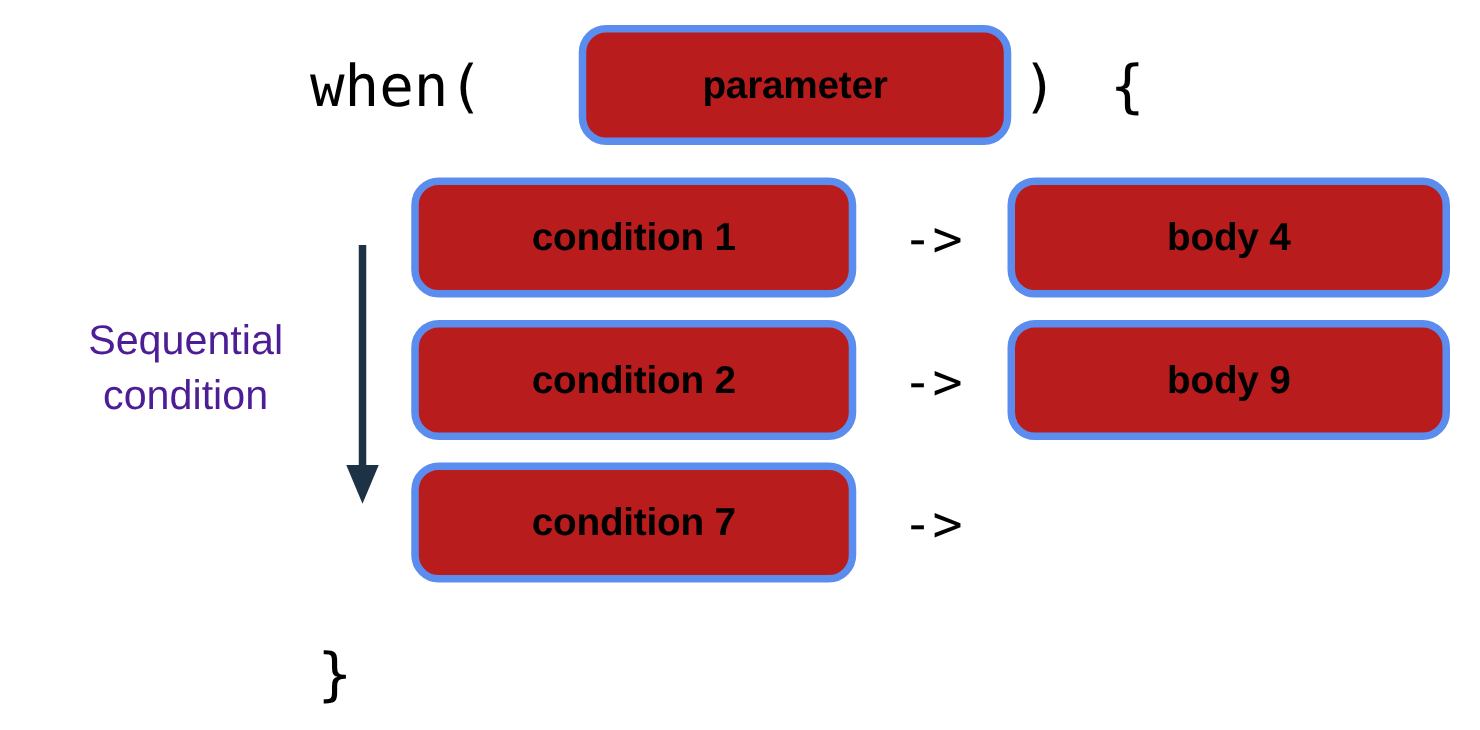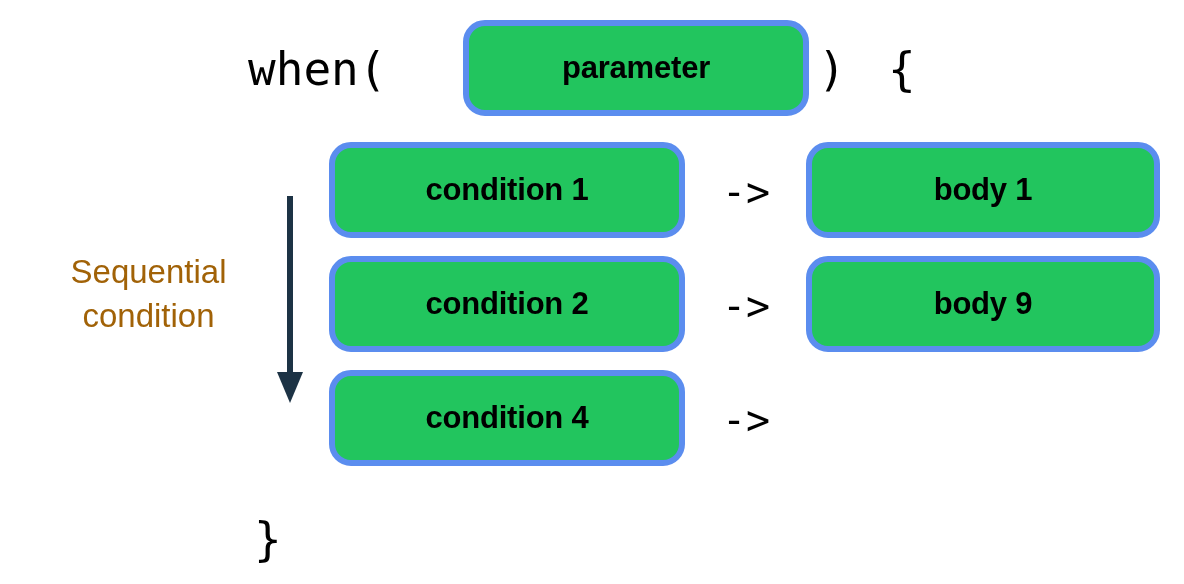--- a/index.html
+++ b/index.html
@@ -46,21 +46,21 @@
     line-height: 1;
     width: 120px;
     text-align: center;
     left: 660px;
   }
 
   
   .box {
     position: absolute;
     box-sizing: border-box;
-    background: #22c55e;
+    background: #b91c1c;
     border: 6px solid #5b8def;
     border-radius: 22px;
     display: flex;
     align-items: center;
     justify-content: center;
   }
   .box-label {
     font-family: "Liberation Sans", sans-serif;
     font-weight: 700;
     font-size: 31px;
@@ -95,21 +95,21 @@
   #seq-label {
     position: absolute;
     left: 10px;
     top: 250px;
     width: 225px;
     text-align: center;
     font-family: "Liberation Sans", sans-serif;
     font-size: 33px;
     font-weight: 400;
     line-height: 44px;
-    color: #a16207;
+    color: #4c1d95;
   }
 
   
   #seq-arrow {
     position: absolute;
     left: 248px;
     top: 192px;
     width: 32px;
     height: 215px;
   }
@@ -137,31 +137,31 @@
   <svg id="seq-arrow" viewBox="0 0 32 215">
     <line x1="16" y1="4" x2="16" y2="182" stroke="#1d3345" stroke-width="6"></line>
     <polygon points="3,180 29,180 16,211" fill="#1d3345"></polygon>
   </svg>
 
   <div class="box cond-box row-1">
     <span class="box-label">condition 1</span>
   </div>
   <div class="arrow-token" style="top:172px;">-&gt;</div>
   <div class="box body-box row-1">
-    <span class="box-label">body 1</span>
+    <span class="box-label">body 4</span>
   </div>
 
   <div class="box cond-box row-2">
     <span class="box-label">condition 2</span>
   </div>
   <div class="arrow-token" style="top:286px;">-&gt;</div>
   <div class="box body-box row-2">
     <span class="box-label">body 9</span>
   </div>
 
   <div class="box cond-box row-3">
-    <span class="box-label">condition 4</span>
+    <span class="box-label">condition 7</span>
   </div>
   <div class="arrow-token" style="top:400px;">-&gt;</div>
 
   <div class="code" id="close-brace">}</div>
 
 </div>
 
 </body></html>

